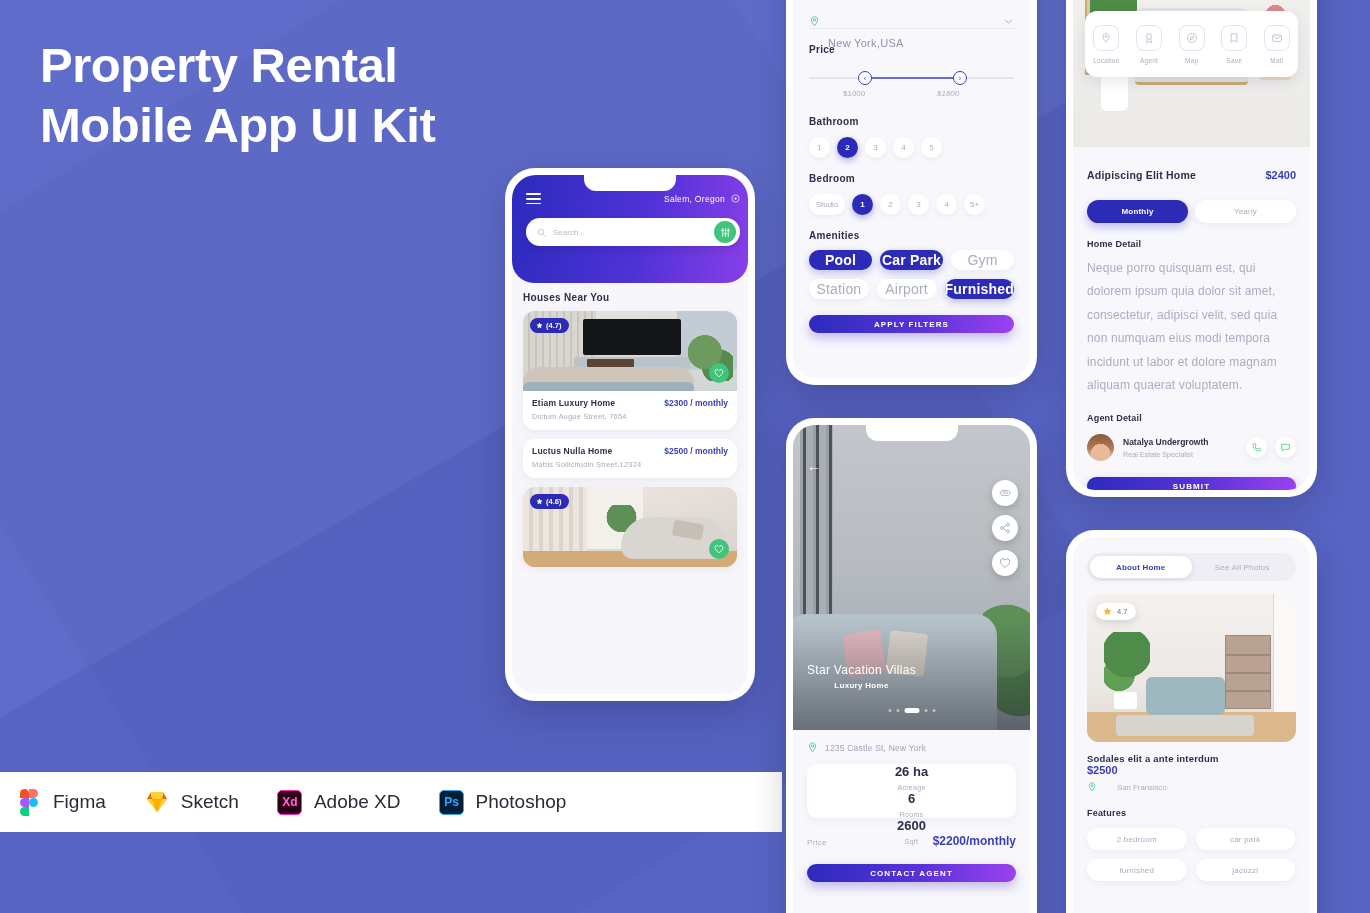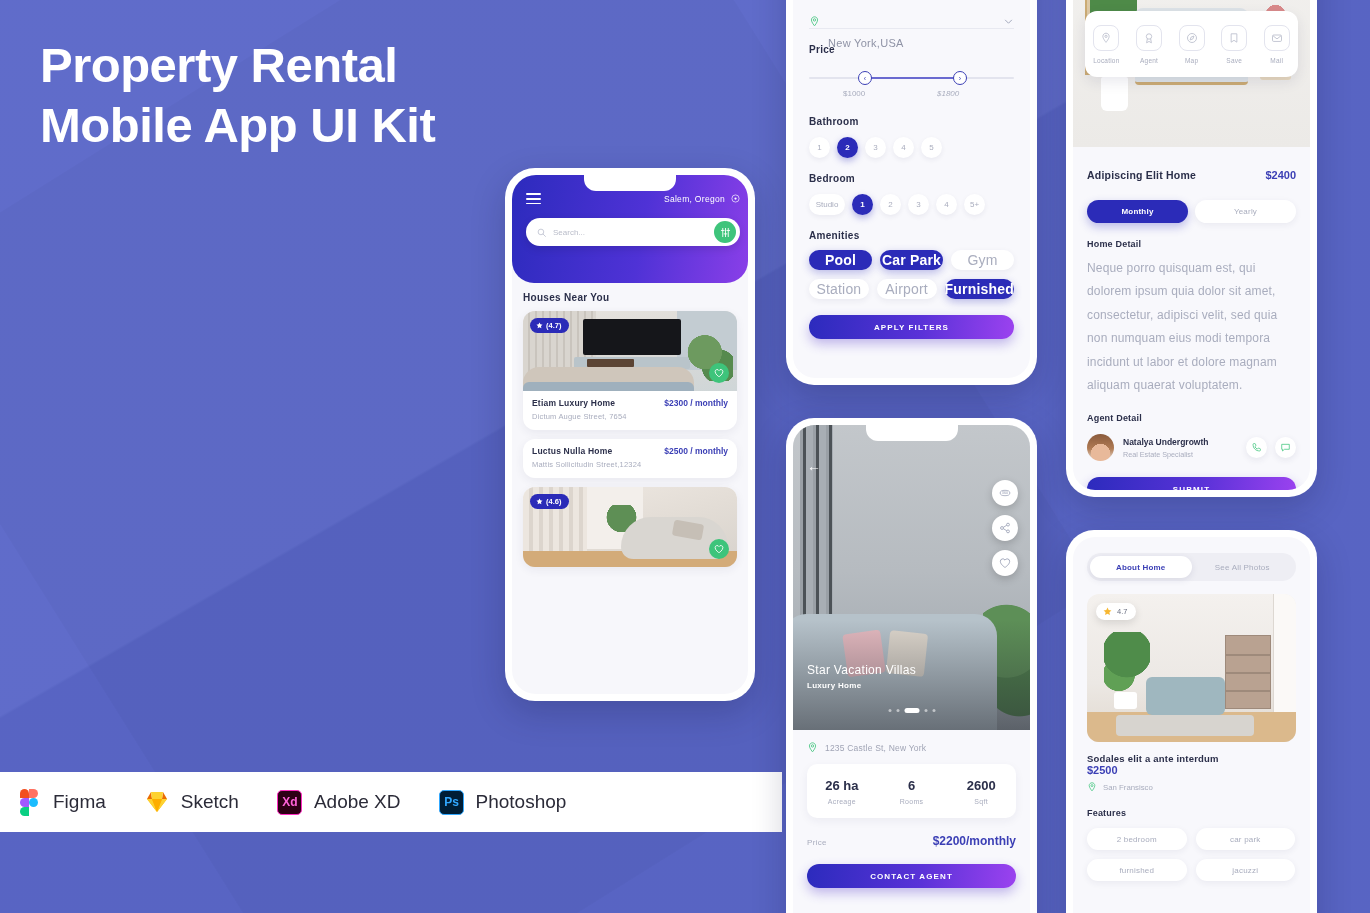--- a/index.html
+++ b/index.html
@@ -199,21 +199,21 @@
   .num-pill.active { background:#2b2bb8; color:#ffffff; font-weight:bold; box-shadow:0 3px 7px rgba(43,43,184,0.35); }
   .am-row { display:flex; gap:8px; margin-top: 9px; }
   .am-pill {
     flex:1; height:20px; border-radius:11px; background:#ffffff;
     display:flex; align-items:center; justify-content:center;
     font-size:14px; color:#a9adbe; letter-spacing:0.2px;
     box-shadow: 0 2px 6px rgba(40,40,90,0.07);
   }
   .am-pill.active { background:#2b2bb8; color:#ffffff; font-weight:bold; box-shadow:0 3px 8px rgba(43,43,184,0.3); }
   .big-btn {
-    margin-top: 16px; height: 24px; border-radius: 14px;
+    margin-top: 16px; height: 18px; border-radius: 14px;
     background: linear-gradient(95deg, #2c2bbd 0%, #5a32d8 55%, #9b42ef 100%);
     color:#ffffff; font-size:8px; font-weight:bold; letter-spacing: 1.1px;
     display:flex; align-items:center; justify-content:center;
     box-shadow: 0 5px 12px rgba(70,40,200,0.32);
   }
 
   
   #card3 { left: 786px; top: 418px; width: 251px; height: 540px; padding: 7px; border-radius: 28px; }
   .c3-inner { width:100%; height:100%; border-radius:22px; background:#f8f8fc; overflow:hidden; position:relative; }
   .c3-hero { height: 305px; position:relative; overflow:hidden; }
@@ -223,29 +223,29 @@
   .hero-art .hsofa { position:absolute; left:-4%; bottom:0; width:90%; height:38%; background:#b6c2ca; border-radius: 22px 22px 0 0; }
   .hero-art .hp1 { position:absolute; left:22%; bottom:18%; width:16%; height:14%; background:#e4b9bf; border-radius:4px; transform:rotate(-8deg);}
   .hero-art .hp2 { position:absolute; left:40%; bottom:18%; width:16%; height:14%; background:#ddd6cc; border-radius:4px; transform:rotate(6deg);}
   .hero-art .hplant{ position:absolute; right:-2%; bottom:4%; width:22%; height:42%; background: radial-gradient(circle at 45% 40%, #5d8f57 0 44%, transparent 45%), radial-gradient(circle at 70% 72%, #4e7f4b 0 34%, transparent 35%);}
   .hero-shade { position:absolute; left:0; right:0; bottom:0; height:110px; background: linear-gradient(180deg, rgba(40,44,52,0) 0%, rgba(40,44,52,0.55) 100%); }
   .back-arrow { position:absolute; left:14px; top:34px; color:#fff; font-size:14px; line-height:1; }
   .hero-actions { position:absolute; right:12px; top:55px; display:flex; flex-direction:column; gap:9px; }
   .ha-btn { width:26px; height:26px; border-radius:50%; background:#ffffff; display:flex; align-items:center; justify-content:center; box-shadow:0 3px 8px rgba(0,0,0,0.18);}
   .hero-text { position:absolute; left:14px; bottom:40px; color:#fff; }
   .hero-title { font-size: 12px; font-weight:normal; letter-spacing:0.3px; }
-  .hero-sub { font-size: 8px; font-weight:bold; margin-top: 4px; letter-spacing:0.3px; }
+  .hero-sub { font-size: 8px; font-weight:bold; margin-top: 4px; letter-spacing:0.3px;text-align:center; }
   .dots { position:absolute; left:50%; transform:translateX(-50%); bottom:17px; display:flex; align-items:center; gap:5px; }
   .dot { width:3px; height:3px; border-radius:50%; background:rgba(255,255,255,0.55); }
   .dot.act { width:15px; height:5px; border-radius:3px; background:#ffffff; }
   .c3-body { padding: 12px 14px 0 14px; }
   .addr-row { display:flex; align-items:center; gap:7px; font-size:8.5px; color:#a0a4b5; letter-spacing:0.2px; }
   .stats {
     margin-top: 11px; background:#ffffff; border-radius:10px; height:54px;
-    display:flex; box-shadow: 0 3px 10px rgba(40,40,90,0.06);
+    display:flex; box-shadow: 0 3px 10px rgba(40,40,90,0.06); flex-direction: column;
   }
   .stat { flex:1; display:flex; flex-direction:column; align-items:center; justify-content:center; gap:5px; }
   .stat-v { font-size: 13px; font-weight:bold; color:#2b2f4a; }
   .stat-l { font-size: 7px; color:#a9adbe; letter-spacing:0.3px; }
   .price-row { display:flex; justify-content:space-between; align-items:baseline; margin-top: 16px; }
   .price-lbl { font-size:8px; color:#a9adbe; letter-spacing:0.3px; }
   .price-val { font-size: 12px; font-weight:bold; color:#3b3fb5; }
 
   
   #card4 { left: 1066px; top: -118px; width: 251px; height: 615px; padding: 7px; border-radius: 28px; }
@@ -318,21 +318,21 @@
   .c5-art .floor { position:absolute; left:0; bottom:0; width:100%; height:20%; background:#dbb98c;}
   .c5-art .doorr { position:absolute; right:0; top:0; width:11%; height:94%; background:#fbf9f7; border-left:1.5px solid #ddd8d2;}
   .star-pill {
     position:absolute; left:9px; top:9px; background:#ffffff; border-radius:11px;
     padding: 4px 9px 4px 7px; display:flex; align-items:center; gap:5px;
     font-size:7.5px; color:#6c7183; box-shadow:0 3px 8px rgba(0,0,0,0.12);
   }
   .c5-row { display:flex; justify-content:space-between; align-items:baseline; margin-top: 11px; flex-direction: column; }
   .c5-name { font-size: 9.5px; font-weight:bold; color:#2b2f4a; letter-spacing:0.2px; }
   .c5-price { font-size: 11px; font-weight:bold; color:#3b3fb5; }
-  .c5-loc { display:flex; align-items:center; gap:6px; font-size:7.8px; color:#a9adbe; margin-top: 6px; }
+  .c5-loc { display:flex; align-items:center; gap:20px; font-size:7.8px; color:#a9adbe; margin-top: 6px; }
   .feat-grid { display:flex; flex-wrap:wrap; gap:9px; margin-top: 10px; }
   .feat-pill {
     width: calc(50% - 5px); height: 22px; border-radius:12px; background:#ffffff;
     display:flex; align-items:center; justify-content:center;
     font-size:8px; color:#a9adbe; letter-spacing:0.2px;
     box-shadow: 0 2px 7px rgba(40,40,90,0.07);
   }
   .svg-i { display:block; }
 </style>
 </head>

